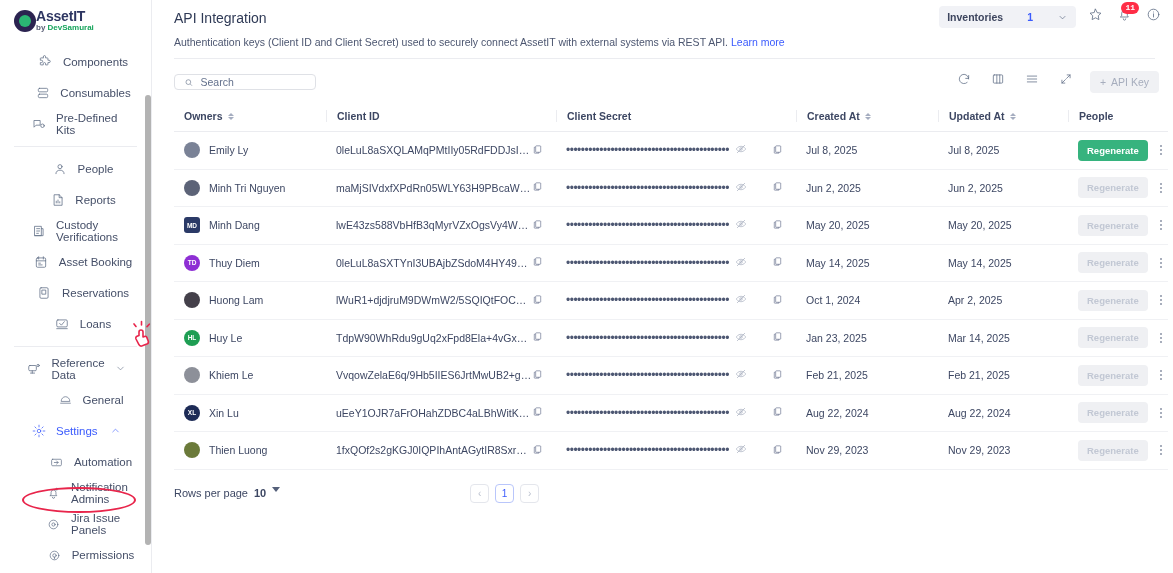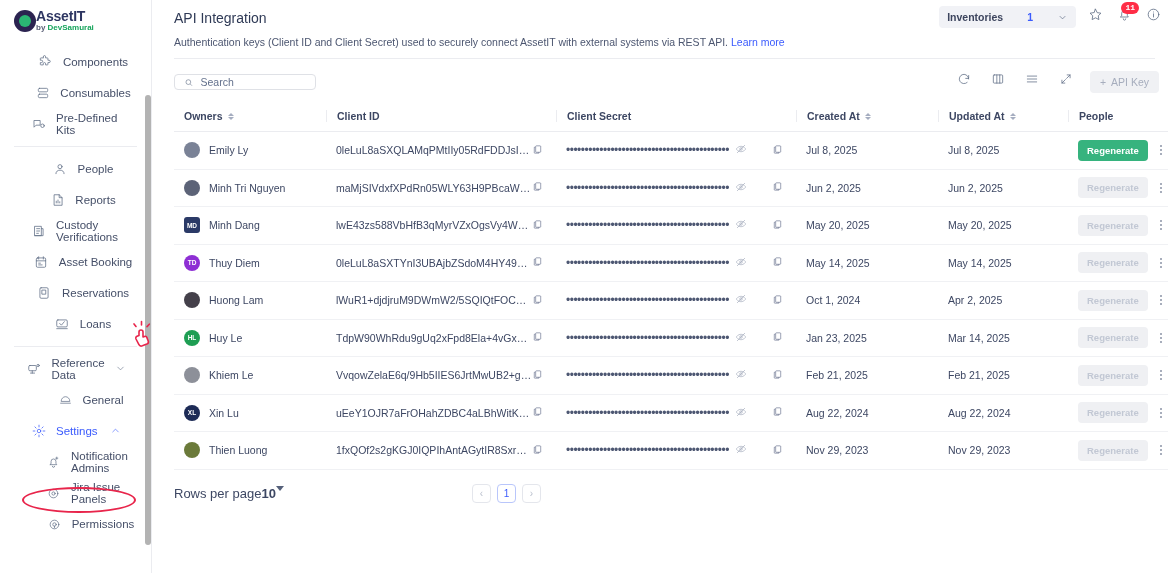--- a/index.html
+++ b/index.html
@@ -152,21 +152,21 @@
     padding: 5px 9px; color: #ffffff; background: #36b37e; cursor: pointer;
     font-family: "Liberation Sans", sans-serif;
   }
   .regen.disabled { background: #eff0f3; color: #c2c8d4; cursor: default; }
   .kebab { margin-left: auto; margin-right: 6px; cursor: pointer;
            display: flex; flex-direction: column; gap: 2px; align-items: center; }
   .kebab i { width: 2px; height: 2px; background: #8b93a6; border-radius: 50%; display: block; }
 
   
   .tfoot { display: flex; align-items: center; padding: 14px 14px 0 22px; }
-  .rows-per { display: flex; align-items: flex-start; gap: 0; font-size: 13px; color: #3d4763; }
+  .rows-per { display: flex; align-items: flex-start; gap: 6px; font-size: 11px; color: #3d4763; }
   .rows-per .val { font-weight: bold; }
   .caret { width: 0; height: 0; border-left: 4px solid transparent;
            border-right: 4px solid transparent; border-top: 5px solid #55607a; }
   .pager { margin: 0 auto; display: flex; align-items: center; gap: 6px;
            transform: translateX(-215px); }
   .pg {
     width: 19px; height: 19px; border: 1px solid #e4e6ec; border-radius: 4px;
     display: flex; align-items: center; justify-content: center;
     font-size: 10px; color: #b9bfcd; background: #fff; cursor: pointer;
   }
@@ -321,20 +321,29 @@
               <circle cx="12" cy="12" r="3"></circle>
               <path d="M12 2v3M12 19v3M2 12h3M19 12h3M5 5l2 2M17 17l2 2M19 5l-2 2M7 17l-2 2"></path>
             </svg>
           </span>
         <span>Settings</span>
         <span class="chev"><svg viewBox="0 0 24 24" style="stroke:#3b5bfd">
               <path d="M6 15l6-6 6 6"></path>
             </svg></span>
       </div>
 
+      <div class="nav-item sub">
+        <span class="ico">
+            <svg viewBox="0 0 24 24">
+              <rect x="3" y="6" width="18" height="12" rx="2"></rect>
+              <path d="M8 12h7M12 9l3 3-3 3"></path>
+            </svg>
+          </span>
+        <span>Automation</span>
+      </div>
 
       <div class="nav-item sub">
         <span class="ico">
             <svg viewBox="0 0 24 24">
               <path d="M6 16h12l-1.5-2.5V10a4.5 4.5 0 00-9 0v3.5z"></path>
               <path d="M10 19a2 2 0 004 0"></path>
               <path d="M16 4h4M18 2v4"></path>
             </svg>
           </span>
         <span>Notification Admins</span>

